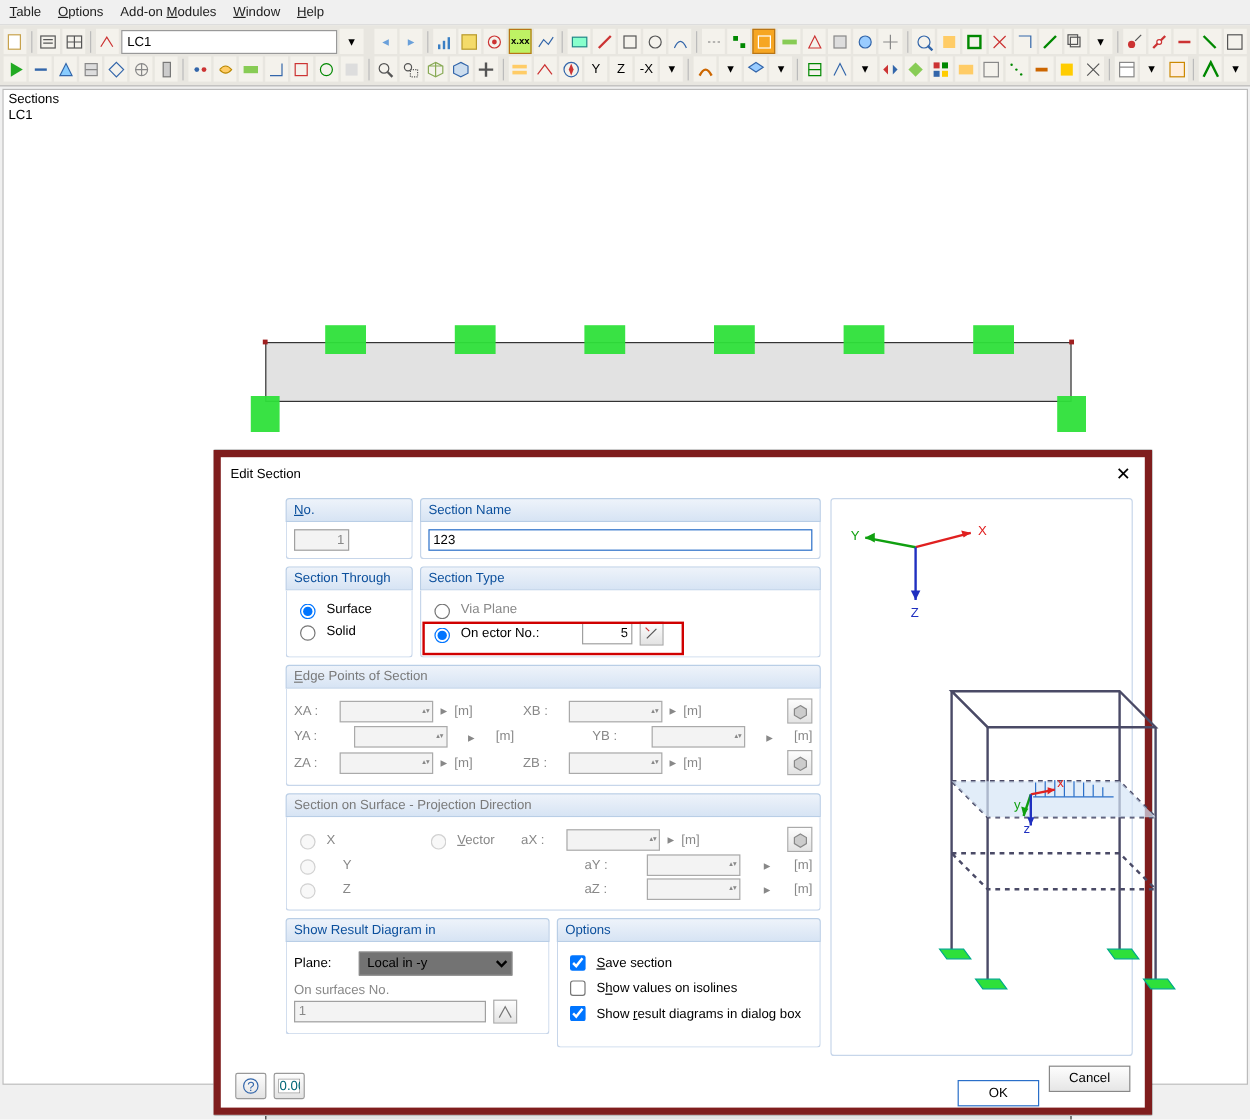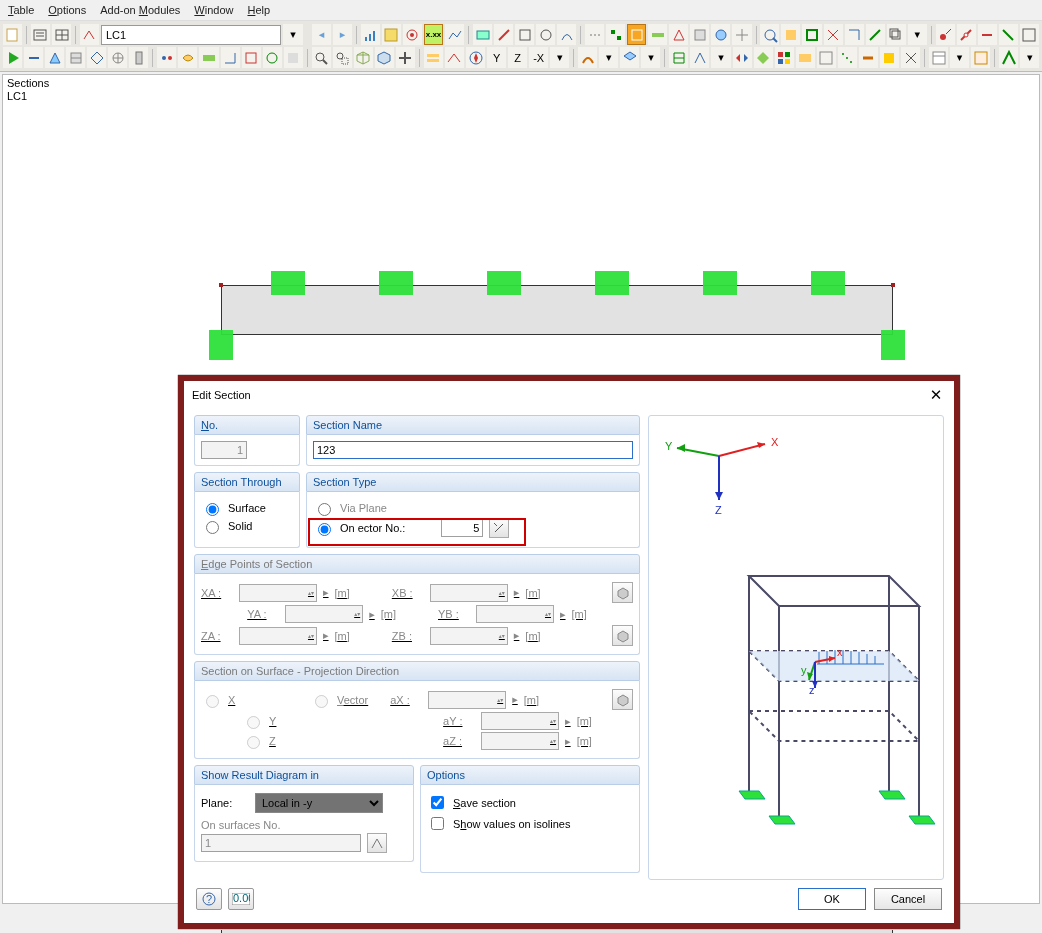--- a/index.html
+++ b/index.html
@@ -21,45 +21,45 @@
 .canvas { position: relative; background: #fff; height: 830px; border: 1px solid #bbb; margin: 2px; }
 .canvas-label { position: absolute; top: 2px; left: 4px; font-size: 11px; color: #000; line-height: 1.2; }
 .beam-rect { position: absolute; top: 210px; left: 218px; width: 672px; height: 50px; background: #e2e2e2; border: 1px solid #333; }
 .green-sq { position: absolute; width: 34px; height: 24px; background: #2ee03a; opacity: .95; }
 .node-dot { position: absolute; width: 4px; height: 4px; background: #a02020; }
 
 
 .dialog { position: absolute; top: 300px; left: 175px; width: 782px; height: 554px; background: #fff; border: 6px solid #7f1d1d; box-shadow: 0 0 1px #000; }
 .dialog-title { display:flex; justify-content:space-between; align-items:center; padding:4px 8px; font-size:12px; }
 .dialog-close { width:20px; height:20px; display:flex; align-items:center; justify-content:center; font-size:15px; }
-.dialog-body { display:flex; padding: 6px 10px 0 10px; gap: 8px; }
+.dialog-body { display:flex; padding: 6px 10px 0 10px; gap: 8px; margin-left: 44px; }
 .left-col { width: 446px; display:flex; flex-direction:column; gap:6px; }
 .right-col { flex:1; }
 .group-title { background: linear-gradient(#eef3fa,#d7e4f4); border:1px solid #b9cee6; color:#0b4f9c; padding:3px 6px; border-radius:3px 3px 0 0; font-size:11px; }
 .group-title.disabled { color:#7a7a7a; }
 .group-body { border:1px solid #c7d6ea; border-top:none; padding:6px; border-radius:0 0 3px 3px; background:#fff; }
 .row { display:flex; align-items:center; gap:6px; margin:2px 0; }
-.row.flex { justify-content:center;text-decoration:underline; }
+.row.flex { justify-content:space-between; }
 .row .lbl { width:32px; color:#888; }
 .unit { color:#888; }
 input[type=text].field { border:1px solid #a0a0a0; padding:1px 3px; height:18px; background:#fff; }
 input[type=text].field:disabled { background:#f3f3f3; color:#888; }
 .spin { width:78px; border:1px solid #aaa; height:18px; background:#f3f3f3; display:flex; align-items:center; justify-content:flex-end; padding:0 2px; color:#888; position:relative; }
 .spin::after { content:"▴▾"; font-size:6px; line-height:6px; color:#888; margin-left:3px; white-space:pre; }
 .pickbtn { width:20px; height:20px; border:1px solid #aaa; background:linear-gradient(#fdfdfd,#e3e3e3); display:inline-flex; align-items:center; justify-content:center; }
 .icon3d { width:21px; height:21px; border:1px solid #aaa; background:linear-gradient(#fdfdfd,#e3e3e3); display:inline-flex; align-items:center; justify-content:center; }
 .select { width:128px; height:20px; border:1px solid #888; background:#737373; font-size:11px; padding:0 2px; }
 .chk { appearance:auto; }
 .redbox { position:absolute; border:2px solid #d00000; pointer-events:none; }
 
 .two { display:flex; gap:6px; }
 .two > * { flex:1; }
 
 .btn { min-width:68px; height:22px; border:1px solid #888; background:linear-gradient(#fdfdfd,#e6e6e6); padding:0 14px; }
-.btn.primary { border:1px solid #2a6fc9; background:#fff; }
+.btn.primary { border:1px solid #2a6fc9; background:#fff;margin-top:12px; }
 .dlg-footer { display:flex; justify-content:space-between; align-items:center; padding:8px 12px; }
 .footer-left { display:flex; gap:6px; }
 .footer-right { display:flex; gap:8px; }
 .smallicon { width:26px; height:22px; border:1px solid #999; background:linear-gradient(#fdfdfd,#e3e3e3); display:inline-flex; align-items:center; justify-content:center; border-radius:2px; }
 
 .preview { border:1px solid #c7d6ea; height:465px; border-radius:3px; background:#fff; position:relative; }
 
 svg.ticon { width:16px; height:16px; }
 </style>
 </head>
@@ -697,20 +697,24 @@
           <div>
             <div class="group-title">Options</div>
             <div class="group-body" style="height:88px">
               <div class="row">
                   <input type="checkbox" class="chk" checked="" style="">
                   <span><u>S</u>ave section</span>
                 </div>
               <div class="row">
                   <input type="checkbox" class="chk" style="">
                   <span>S<u>h</u>ow values on isolines</span>
+                </div>
+              <div class="row">
+                  <input type="checkbox" class="chk" checked="" style="">
+                  <span>Show <u>r</u>esult diagrams in dialog box</span>
                 </div>
             </div>
           </div>
         </div>
       </div>
 
       <div class="right-col">
         <div class="preview">
           <svg width="300" height="460" style="position:absolute; top:0; left:0">
 

